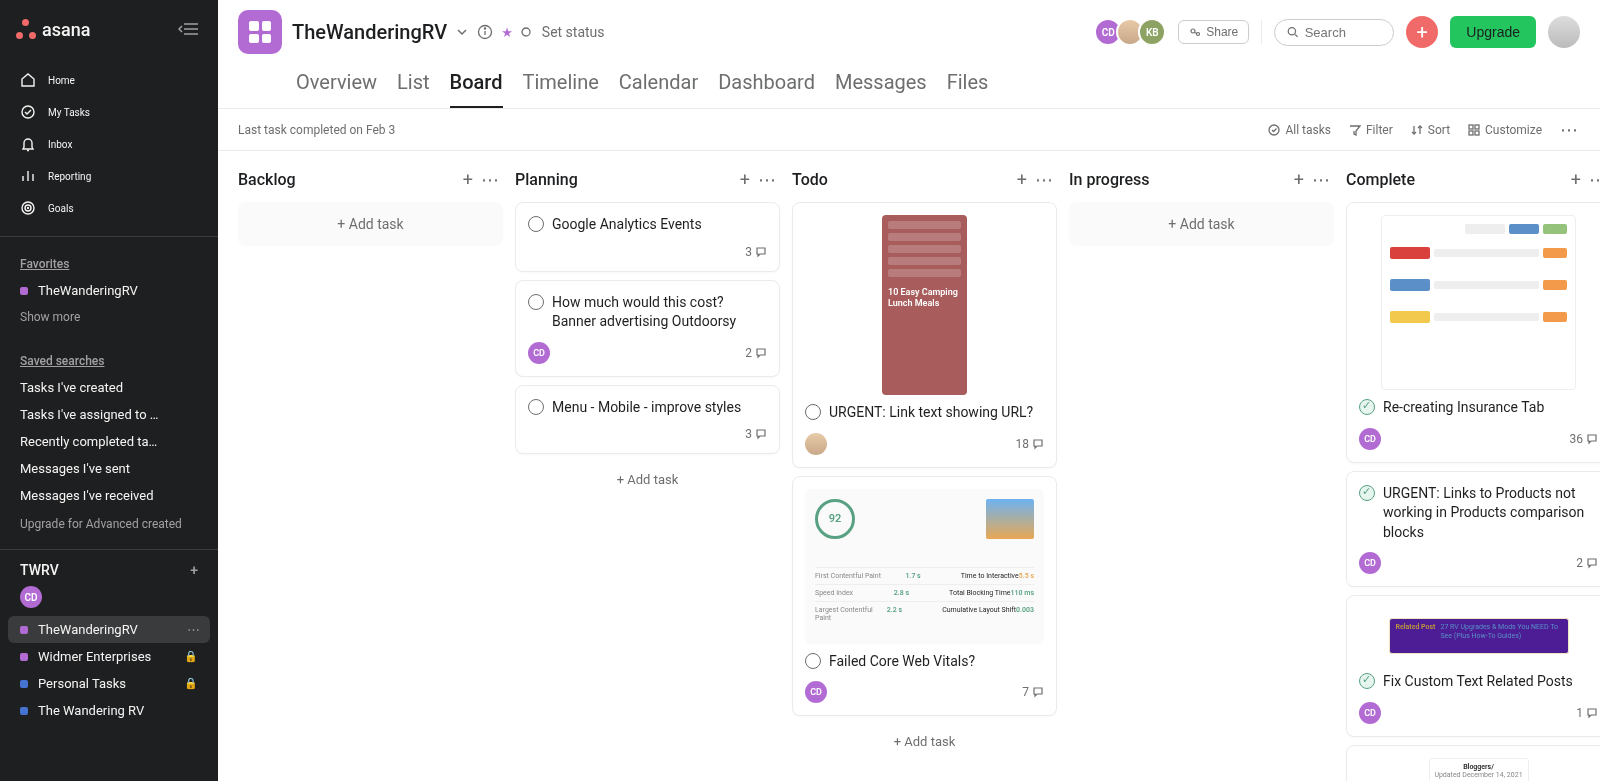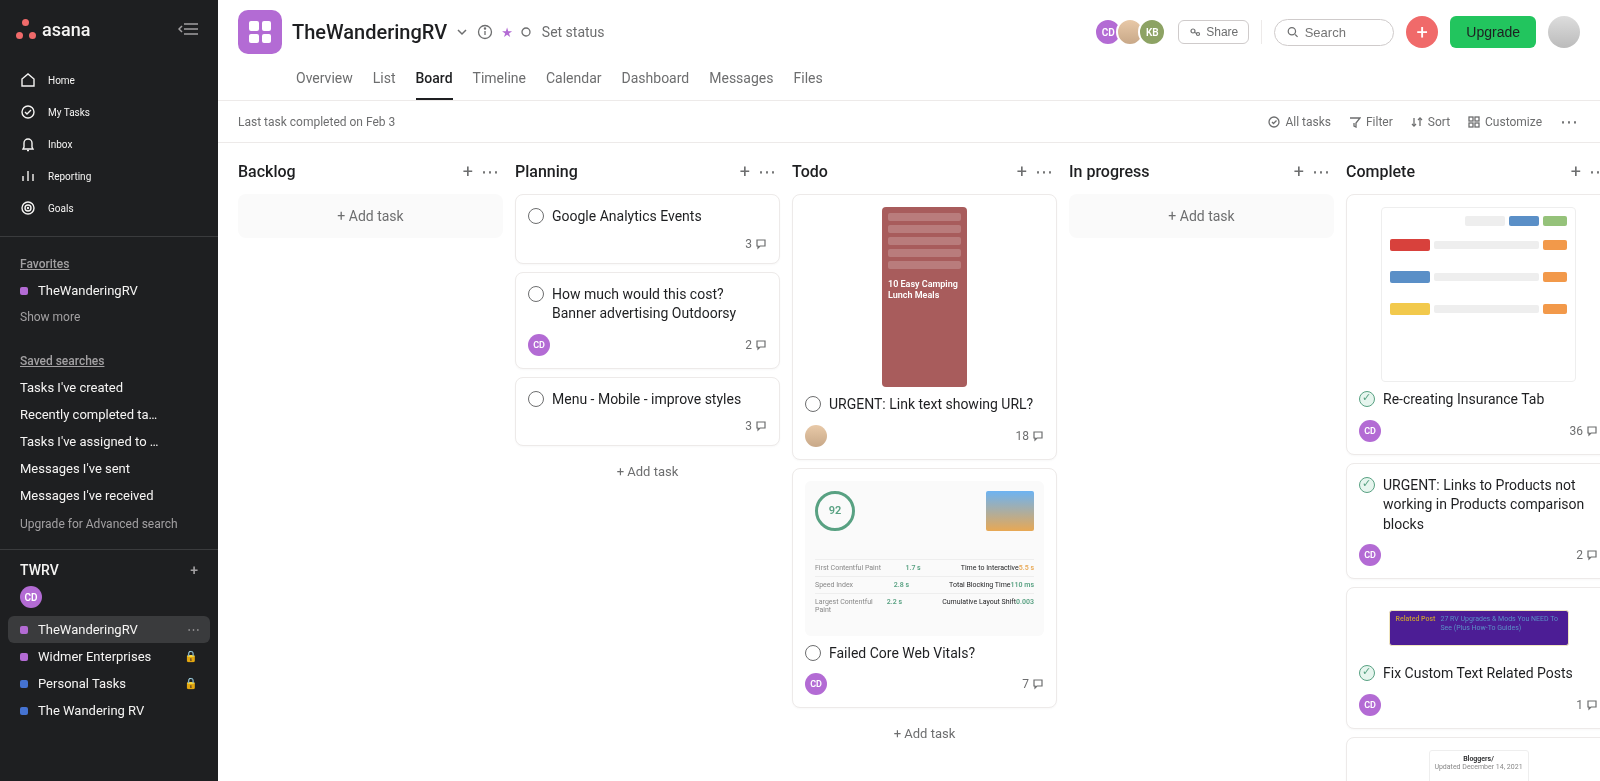--- a/index.html
+++ b/index.html
@@ -48,21 +48,21 @@
 .av { width: 28px; height: 28px; border-radius: 50%; border: 2px solid #fff; margin-left: -6px; display: flex; align-items: center; justify-content: center; font-size: 10px; font-weight: 600; color: #fff; }
 .share-btn { border: 1px solid #cfcbcb; background: #fff; padding: 4px 10px; border-radius: 6px; font-size: 12px; cursor: pointer; display: flex; align-items: center; gap: 5px; color: #6d6e6f; }
 .divider-v { width: 1px; height: 24px; background: #edeae9; }
 .search-box { display: flex; align-items: center; border: 1px solid #cfcbcb; border-radius: 16px; padding: 5px 12px; width: 120px; gap: 6px; color: #6d6e6f; }
 .search-box input { border: none; outline: none; width: 100%; font-size: 13px; }
 .plus-btn { width: 32px; height: 32px; border-radius: 50%; background: #f06a6a; color: #fff; display: flex; align-items: center; justify-content: center; font-size: 20px; cursor: pointer; }
 .upgrade-btn { background: #22c55e; color: #1e1f21; border: none; padding: 8px 16px; border-radius: 6px; font-size: 14px; font-weight: 400; cursor: pointer; }
 .user-av { width: 32px; height: 32px; border-radius: 50%; background: #ccc; cursor: pointer; }
 
 .tabs { display: flex; gap: 20px; margin-top: 6px; margin-left: 58px; }
-.tab { padding: 10px 0 12px; font-size: 14px; color: #6d6e6f; cursor: pointer; border-bottom: 2px solid transparent; }
+.tab { padding: 10px 0 12px; font-size: 20px; color: #6d6e6f; cursor: pointer; border-bottom: 2px solid transparent; }
 .tab.active { color: #1e1f21; border-bottom-color: #1e1f21; font-weight: 500; }
 
 .toolbar { display: flex; align-items: center; padding: 10px 20px; border-bottom: 1px solid #edeae9; font-size: 12px; color: #6d6e6f; }
 .toolbar-right { margin-left: auto; display: flex; gap: 18px; align-items: center; }
 .tb-btn { display: flex; align-items: center; gap: 5px; cursor: pointer; }
 
 .board { flex: 1; display: flex; gap: 12px; padding: 14px 20px; overflow-x: auto; background: #fff; }
 .column { min-width: 265px; width: 265px; display: flex; flex-direction: column; }
 .col-header { display: flex; align-items: center; padding: 4px 0 12px; }
 .col-title { font-size: 16px; font-weight: 500; flex: 1; }
@@ -178,26 +178,26 @@
   <div id="fav-list">
       <div class="fav-item">
         <span class="proj-dot" style="background:#b36bd4"></span>
         <span>TheWanderingRV</span>
       </div>
     </div>
   <div class="show-more">Show more</div>
   <div class="section-label" style="margin-top:10px">Saved searches</div>
   <div id="search-list">
       <div class="search-item">Tasks I've created</div>
+      <div class="search-item">Tasks I've assigned to …</div>
       <div class="search-item">Recently completed ta…</div>
-      <div class="search-item">Tasks I've assigned to …</div>
       <div class="search-item">Messages I've sent</div>
       <div class="search-item">Messages I've received</div>
     </div>
-  <div class="upgrade-search">Upgrade for Advanced search</div>
+  <div class="upgrade-search">Upgrade for Advanced created</div>
   <div style="border-top:1px solid #3a3b3d;margin:10px 0 0"></div>
   <div class="team-header">
     <span>TWRV</span>
     <span class="team-add">+</span>
   </div>
   <div style="padding:4px 20px 8px">
       <div class="avatar-sm" style="background:#b36bd4">CD</div>
     </div>
   <div id="proj-list">
       <div class="proj-item active">

